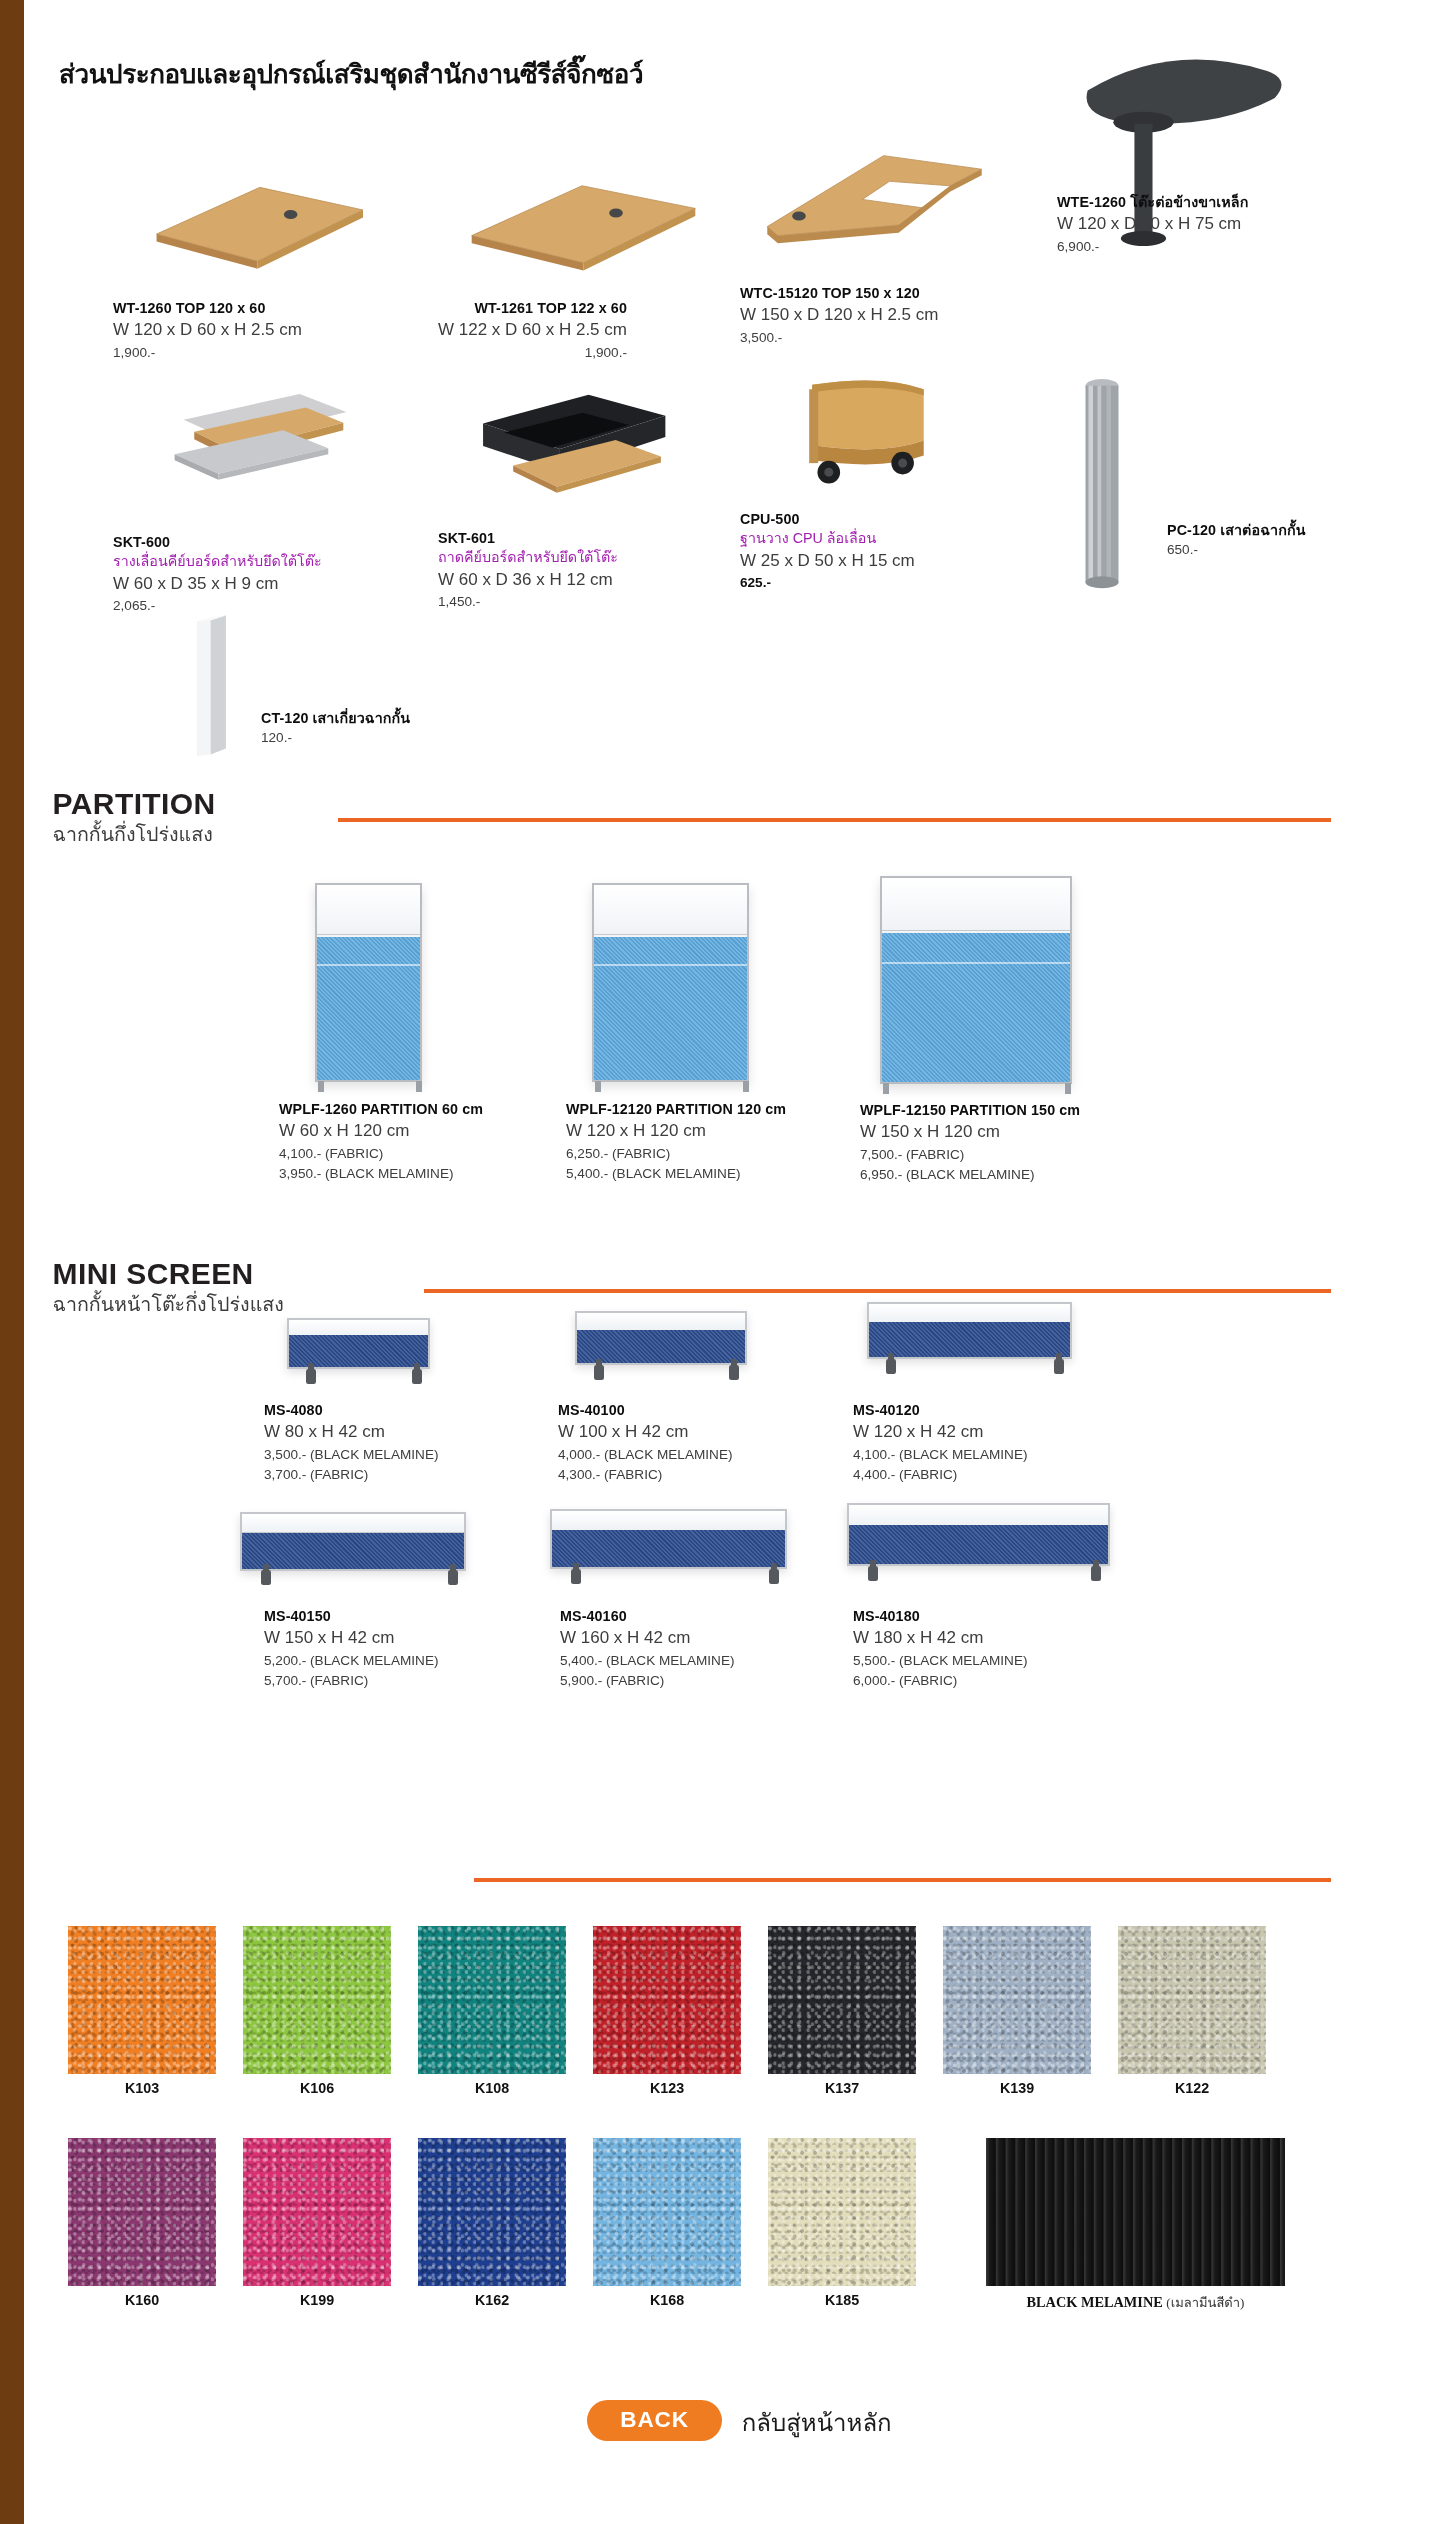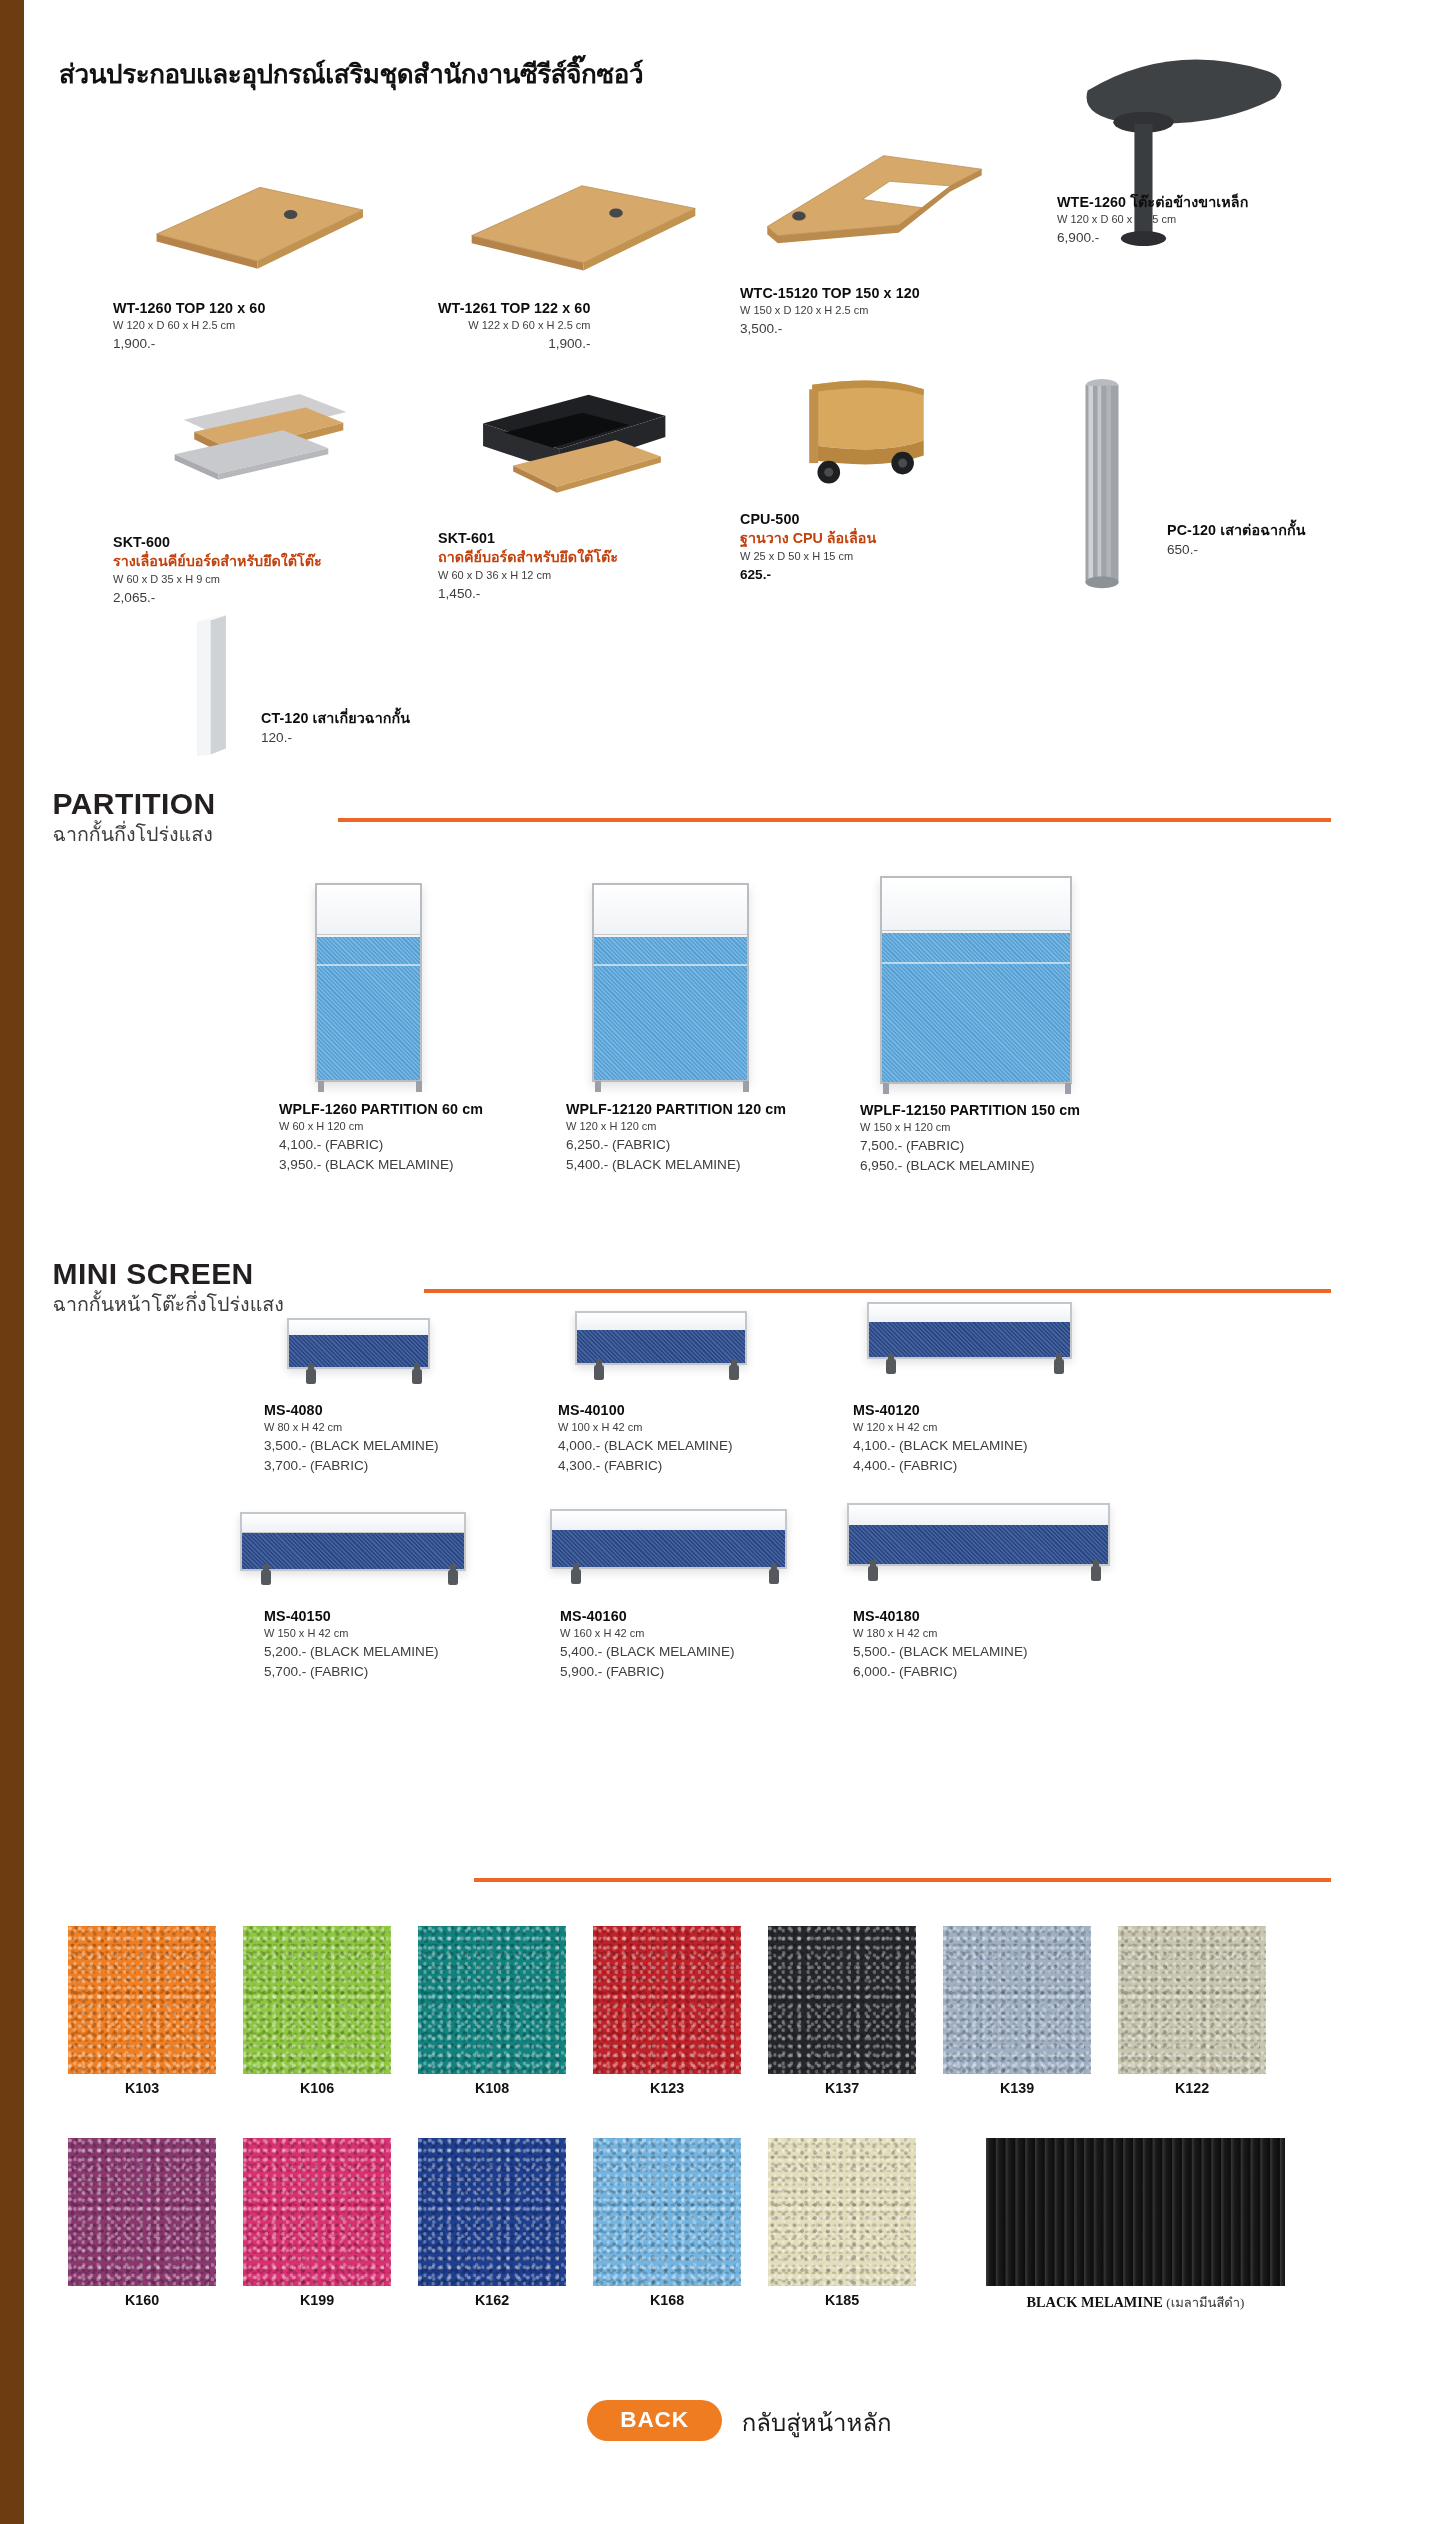--- a/index.html
+++ b/index.html
@@ -84,27 +84,27 @@
   .p-code {
     font-size: 14.3px;
     font-weight: bold;
     color: #0d0d0d;
     letter-spacing: 0.1px;
     white-space: nowrap;
     line-height: 1.35;
   }
   .p-th {
     font-size: 14.3px;
-    font-weight: bold;
-    color: #c2410c;
+    font-weight: normal;
+    color: #a21caf;
     white-space: nowrap;
     line-height: 1.35;
   }
   .p-dim {
-    font-size: 11px;
+    font-size: 17px;
     font-weight: 300;
     color: #3d3d3d;
     white-space: nowrap;
     line-height: 1.45;
   }
   .p-price {
     font-size: 13.6px;
     font-weight: 300;
     color: #3d3d3d;
     white-space: nowrap;

